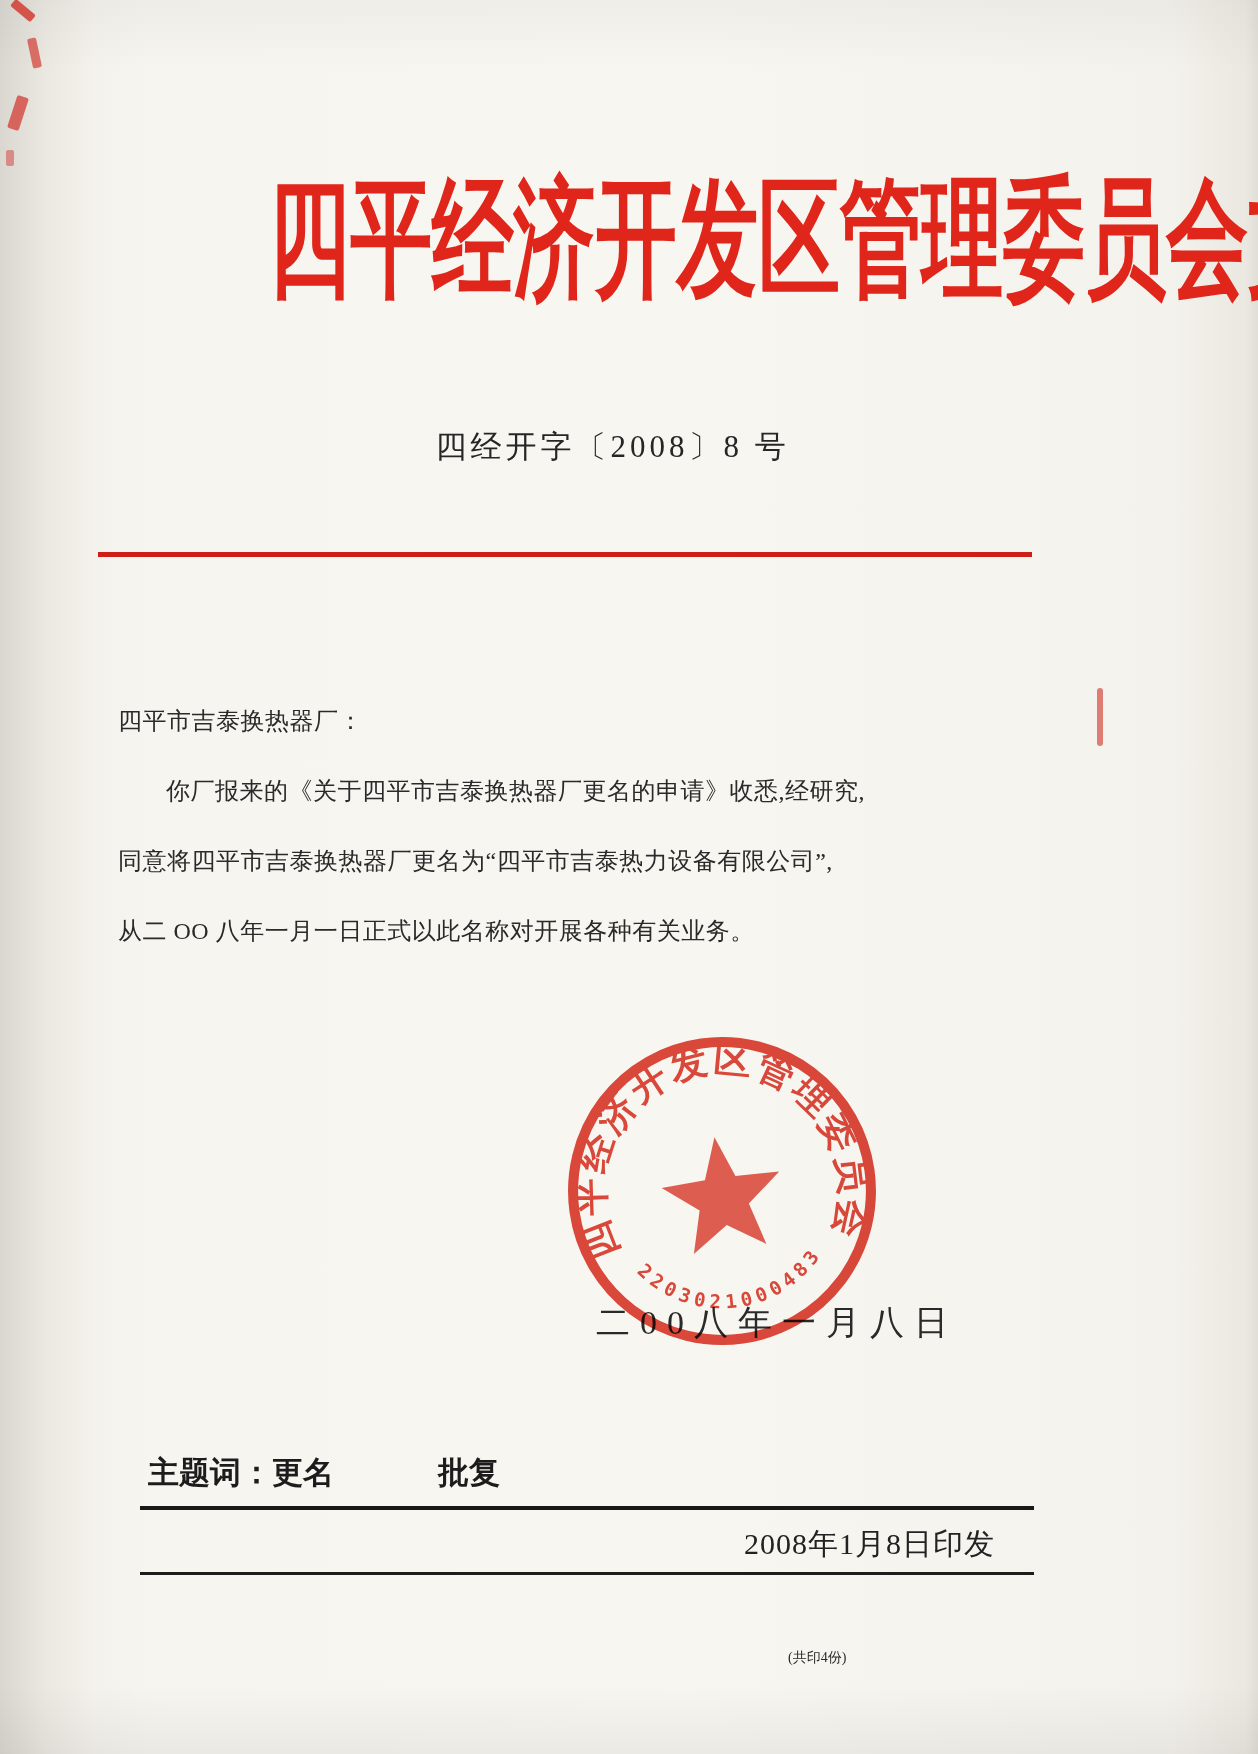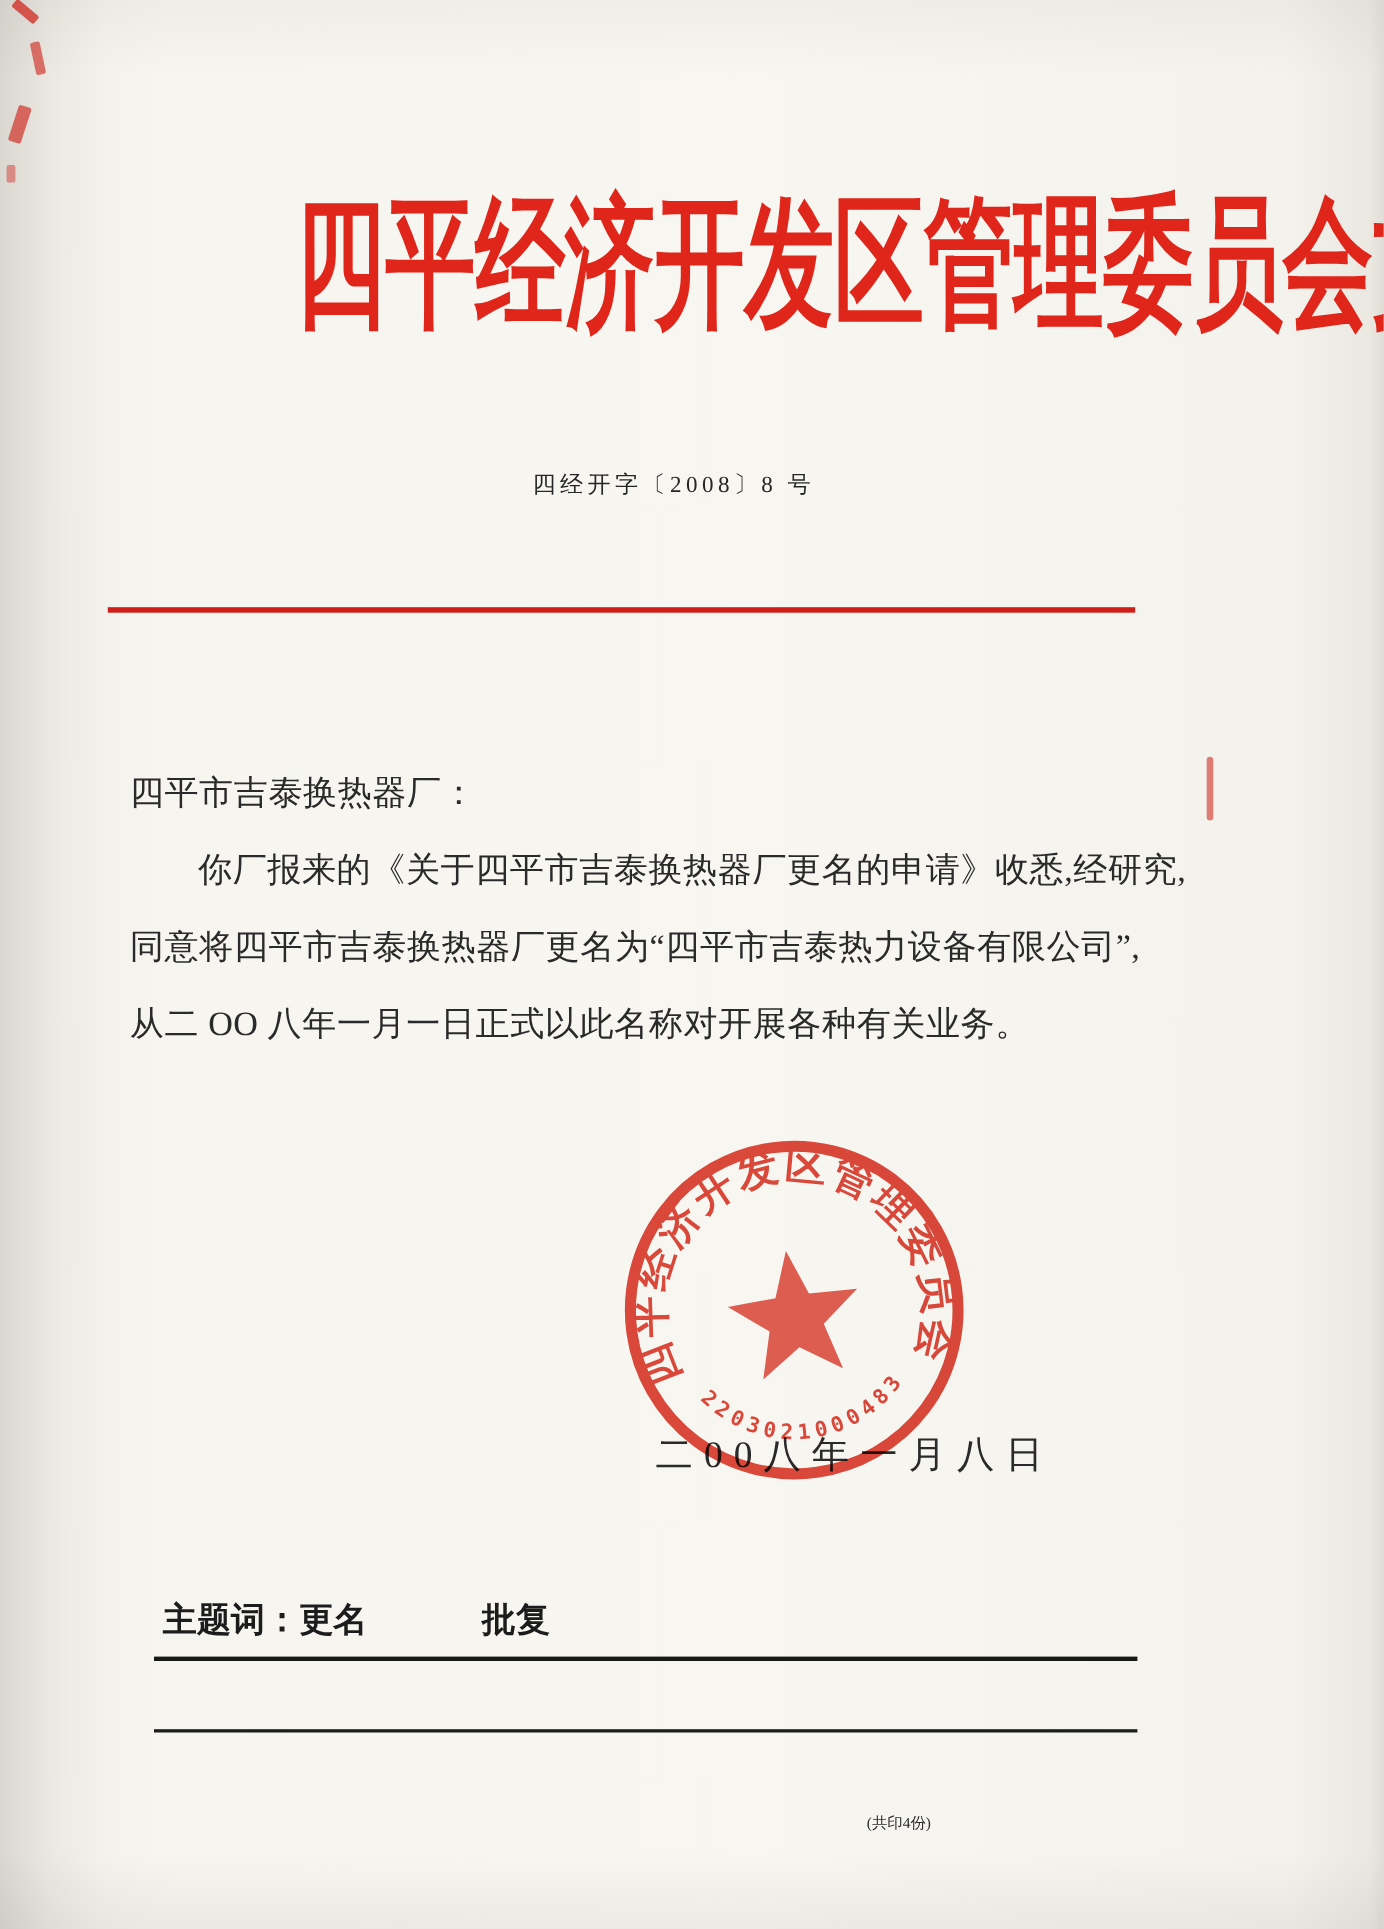--- a/index.html
+++ b/index.html
@@ -33,34 +33,34 @@
   .masthead{
     position:absolute;top:160px;left:0;width:1140px;
     text-align:center;white-space:nowrap;
     font-weight:bold;color:var(--header-red);
     font-size:120px;line-height:160px;letter-spacing:0px;
   }
   .masthead .stretch{display:inline-block;transform:scale(0.68,1.08);transform-origin:center center;}
 
   .doc-number{
     position:absolute;top:426px;left:0;width:1225px;text-align:center;
-    font-size:21px;letter-spacing:4px;color:#262626;
+    font-size:31px;letter-spacing:4px;color:#262626;
   }
 
   .red-rule{position:absolute;top:552px;left:98px;width:934px;height:5px;background:var(--rule-red);}
 
   .doc-title{
     position:absolute;top:600px;left:0;width:1140px;text-align:center;
     font-family:"Liberation Sans","DejaVu Sans",sans-serif;
     font-weight:bold;font-size:34px;letter-spacing:1px;color:#1e1e1e;
   }
 
   .body-text{
     position:absolute;top:686px;left:118px;width:950px;
-    font-size:31px;line-height:70px;color:#2a2a2a;letter-spacing:0.5px;
+    font-size:24px;line-height:70px;color:#2a2a2a;letter-spacing:0.5px;
   }
   .body-text .line{white-space:nowrap;}
   .body-text .indent{text-indent:2em;}
 
   .issue-date{
     position:absolute;top:1300px;left:596px;
     font-size:34px;letter-spacing:10px;color:#2a2a2a;white-space:nowrap;z-index:1;
   }
 
   .seal{
@@ -135,16 +135,17 @@
     <text font-family="DejaVu Sans Mono, Liberation Mono, monospace" font-size="19" font-weight="bold" fill="#dd3a2b" letter-spacing="5">
       <textPath href="#codeTextPath" startOffset="12">2203021000483</textPath>
     </text>
   </svg>
 
   <div class="keywords">
     <span>主题词：</span><span class="kw-item">更名</span><span class="kw-item">批复</span>
   </div>
 
   <div class="rule-black-1"></div>
+  <div class="footer-print-date">2008年1月8日印发</div>
   <div class="rule-black-2"></div>
   <div class="footer-copies">(共印4份)</div>
 
 </div>
 
 </body></html>

